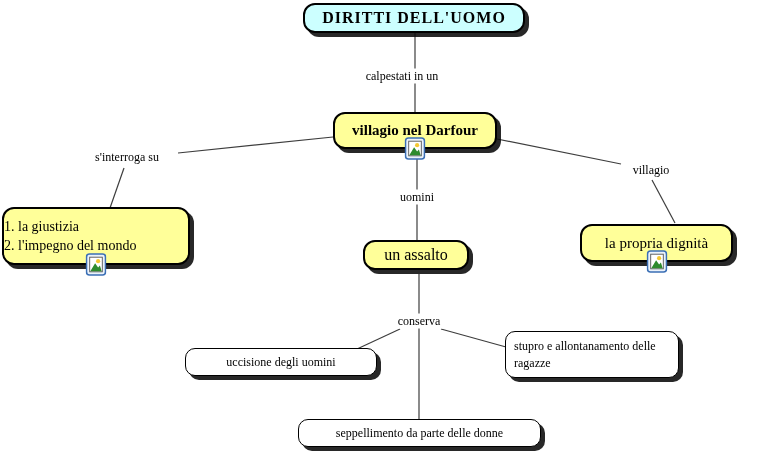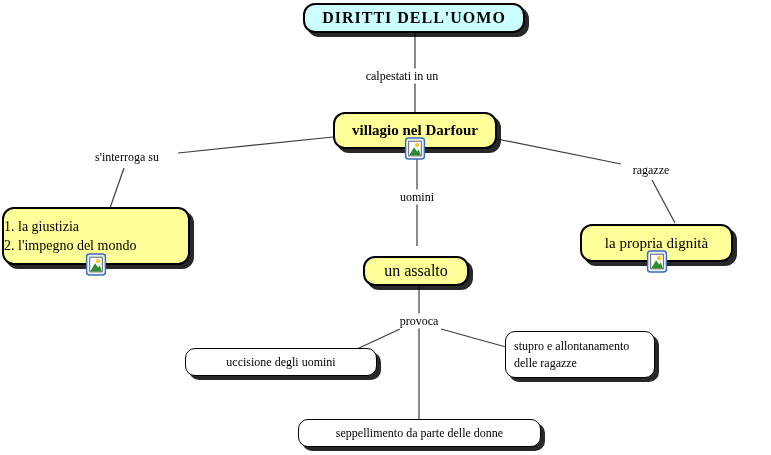--- a/index.html
+++ b/index.html
@@ -55,37 +55,37 @@
   }
   .node-justice {
     left: 2px; top: 207px; width: 188px; height: 58px;
     font-size: 14px;
     flex-direction: column;
     align-items: flex-start;
     justify-content: center;
     line-height: 19px;
   }
   .node-assault {
-    left: 363px; top: 256px; width: 106px; height: 30px;
+    left: 363px; top: 240px; width: 106px; height: 30px;
     font-size: 16px;
   }
   .node-dignity {
     left: 580px; top: 224px; width: 153px; height: 38px;
     font-size: 15px;
   }
   .node-leaf {
     background: #FFFFFF;
     border-width: 1.5px;
     border-radius: 10px;
     font-size: 12px;
     box-shadow: 4px 4px 0 rgba(10,10,10,0.88);
   }
   .node-killing { left: 185px; top: 348px; width: 192px; height: 28px; }
   .node-rape {
-    left: 505px; top: 331px; width: 150px; height: 47px;
+    left: 505px; top: 331px; width: 174px; height: 47px;
     white-space: normal;
     justify-content: flex-start;
     text-align: left;
     padding: 2px 8px;
     line-height: 17px;
   }
   .node-burial { left: 298px; top: 419px; width: 243px; height: 28px; }
   .link-label {
     position: absolute;
     transform: translate(-50%, -50%);
@@ -172,16 +172,16 @@
     <span>stupro e allontanamento delle ragazze</span>
   </div>
 
   <div class="node node-leaf node-burial">
     <span>seppellimento da parte delle donne</span>
   </div>
 
   <div class="link-label lbl-calpestati">calpestati in un</div>
   <div class="link-label lbl-interroga">s'interroga su</div>
   <div class="link-label lbl-subisce">uomini</div>
-  <div class="link-label lbl-conserva">ragazze</div>
-  <div class="link-label lbl-provoca">provoca</div>
+  <div class="link-label lbl-conserva">villagio</div>
+  <div class="link-label lbl-provoca">conserva</div>
 
 </div>
 
 </body></html>

